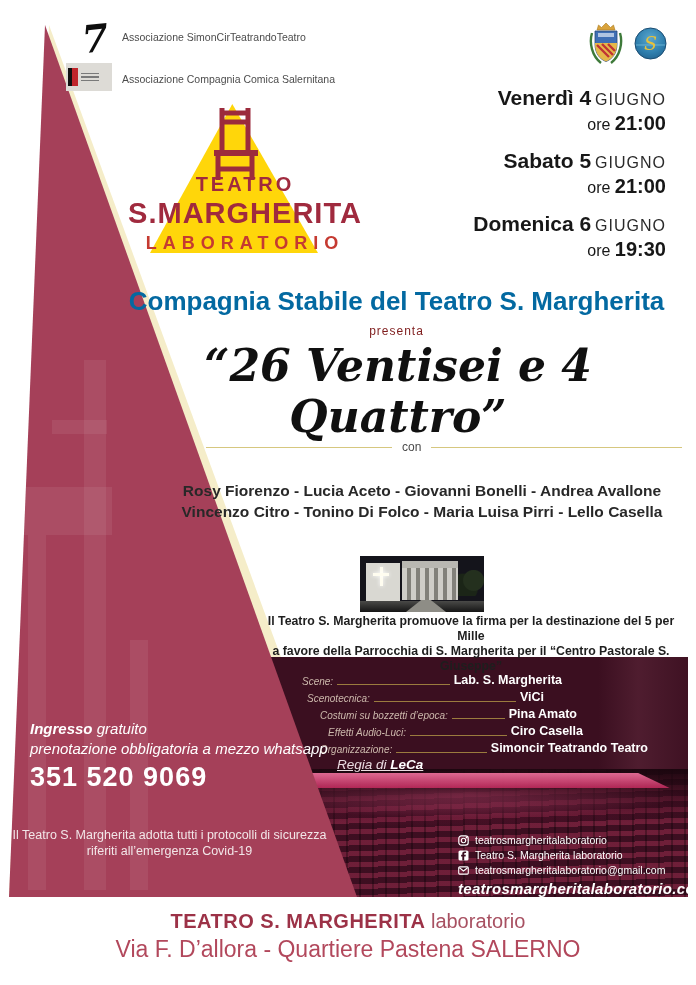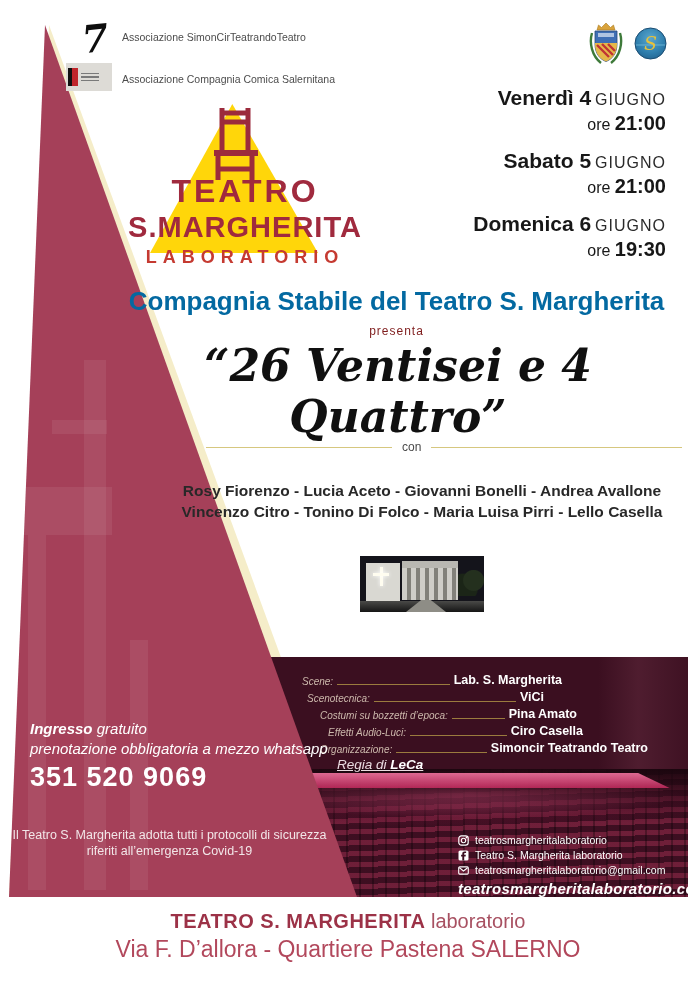--- a/index.html
+++ b/index.html
@@ -54,21 +54,21 @@
   .d-day{font-weight:700;font-size:21px;}
   .d-month{font-size:16px;letter-spacing:1px;color:#2a2a2a;margin-left:4px;}
   .date-line2{font-size:16px;margin-top:2px;}
   .d-time{font-weight:800;font-size:20px;}
   .gap1{margin-top:14px;}
   
   .spotlight{position:absolute;left:150px;top:104px;width:168px;height:149px;background:#ffd60a;
     clip-path:polygon(49% 0,0 100%,100% 100%);z-index:4;}
   .chair{position:absolute;left:206px;top:106px;z-index:5;}
   .logo-block{position:absolute;left:110px;top:173px;width:270px;text-align:center;z-index:6;color:#a02a3e;}
-  .lg1{font-size:32px;font-weight:800;letter-spacing:3px;}
+  .lg1{font-size:20px;font-weight:800;letter-spacing:3px;}
   .lg2{font-size:29px;font-weight:800;letter-spacing:1px;margin-top:1px;}
   .lg3{font-size:18px;font-weight:800;letter-spacing:6px;color:#c53a31;margin-top:3px;}
   
   .company{position:absolute;left:105px;right:8px;top:286px;text-align:center;
     font-size:26px;font-weight:800;color:#0369a1;z-index:4;}
   .presenta{position:absolute;left:105px;right:8px;top:324px;text-align:center;
     font-size:12px;letter-spacing:1px;color:#7f1d1d;z-index:4;}
   .title{position:absolute;left:100px;right:0;top:340px;text-align:center;
     font:italic 700 44px "DejaVu Serif","Liberation Serif",serif;color:#101010;z-index:4;}
   .subtitle{position:absolute;left:105px;right:8px;top:402px;text-align:center;
@@ -295,20 +295,24 @@
   <div class="church">
     <div class="ch-wall"></div>
     <div class="ch-cross-v"></div>
     <div class="ch-cross-h"></div>
     <div class="ch-ped"></div>
     <div class="ch-cols"></div>
     <div class="ch-trees"></div>
     <div class="ch-ground"></div>
     <div class="ch-path"></div>
   </div>
+  <div class="cinque">
+    <div>Il Teatro S. Margherita promuove la firma per la destinazione del 5 per Mille</div>
+    <div>a favore della Parrocchia di S. Margherita per il “Centro Pastorale S. Giuseppe”</div>
+  </div>
 
   <div class="ingresso">
     <div class="ing1"><span>Ingresso</span><span class="lite"> gratuito</span></div>
     <div class="ing2">prenotazione obbligatoria a mezzo whatsapp</div>
     <div class="phone">351 520 9069</div>
   </div>
   <div class="covid">
     <div>Il Teatro S. Margherita adotta tutti i protocolli di sicurezza</div>
     <div>riferiti all’emergenza Covid-19</div>
   </div>

